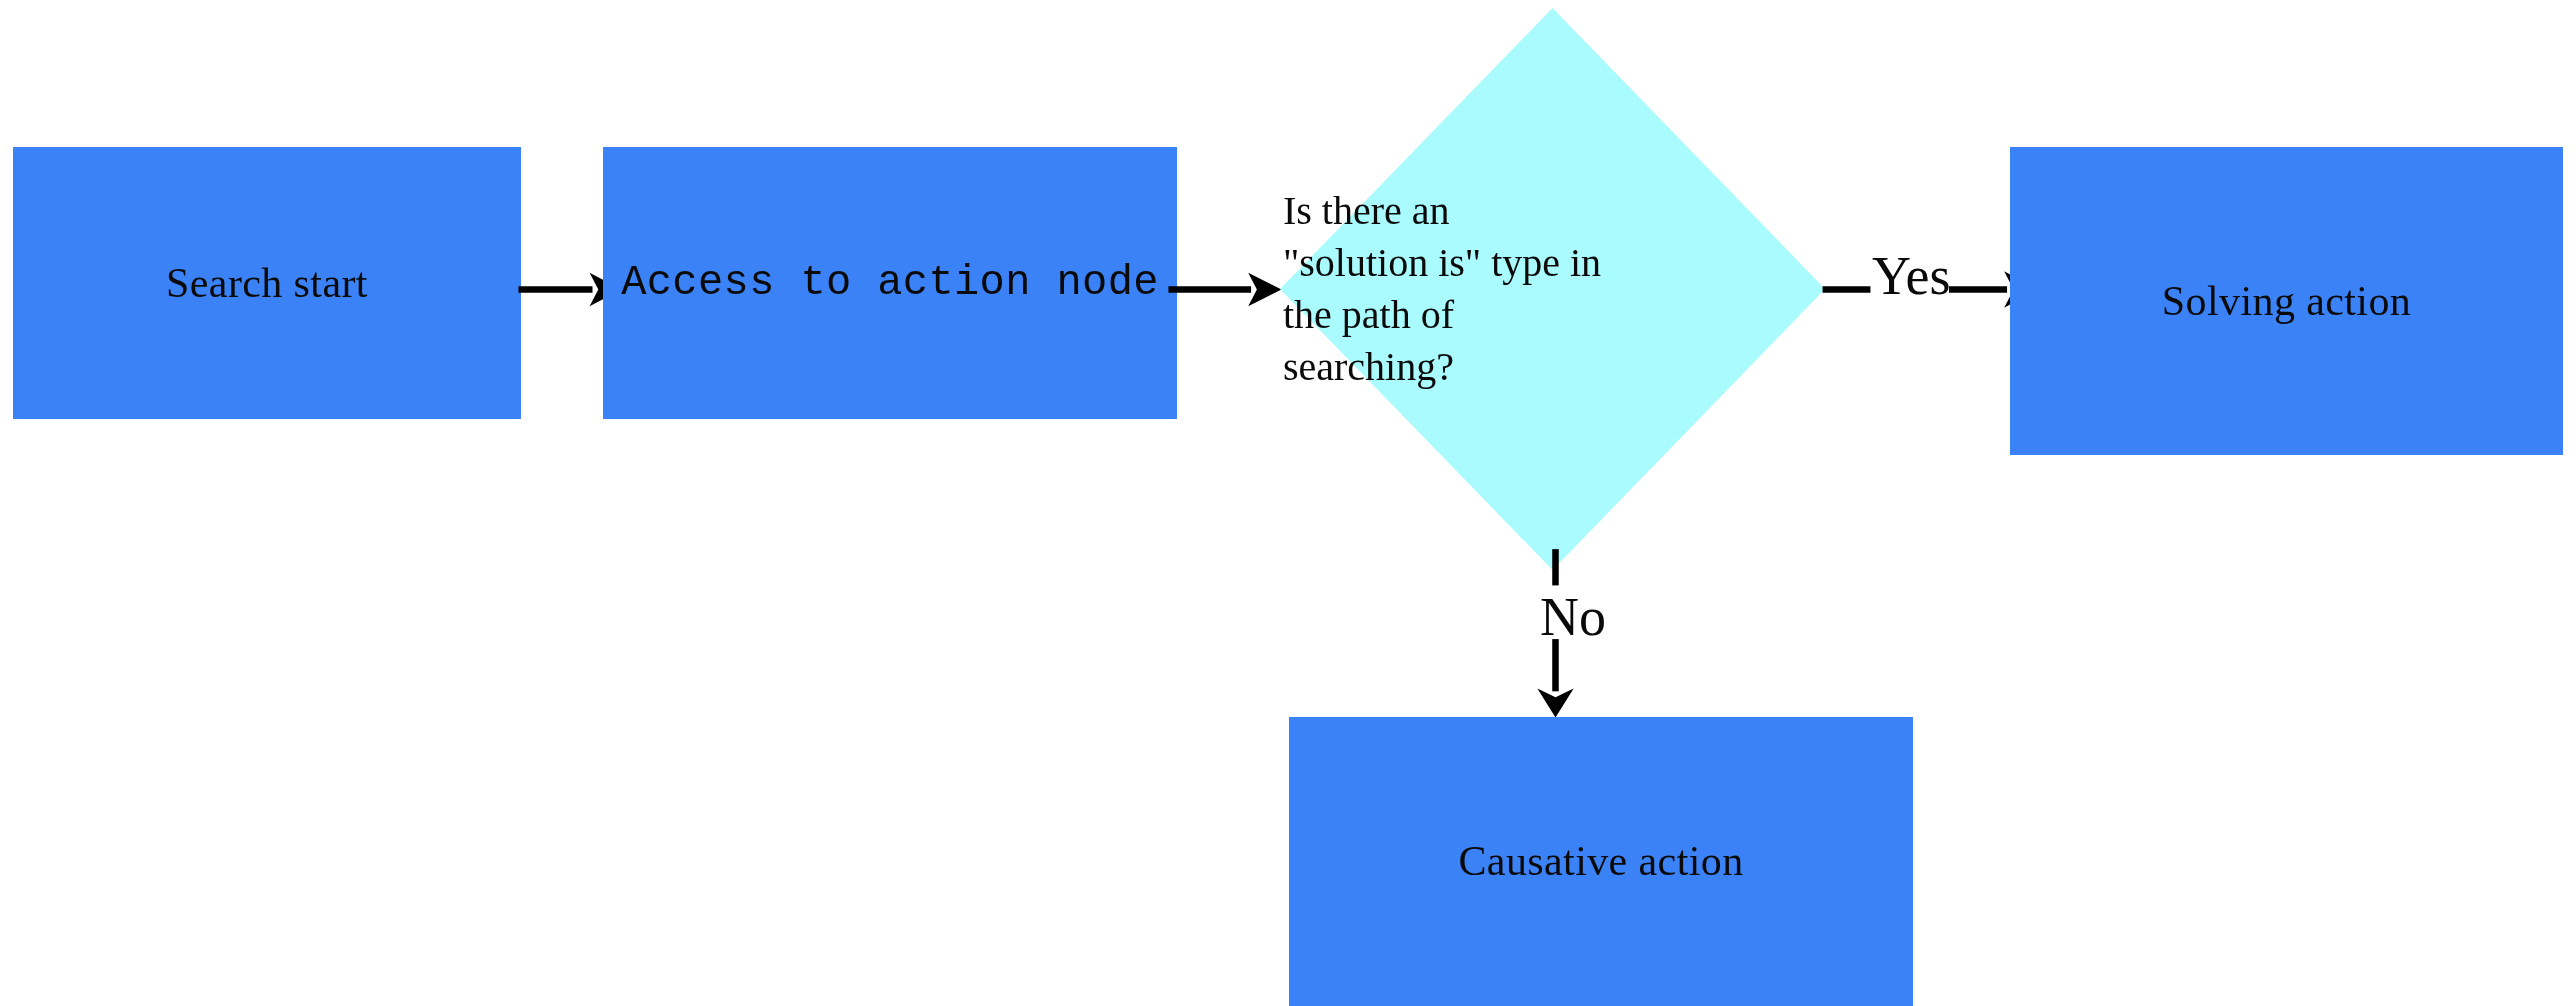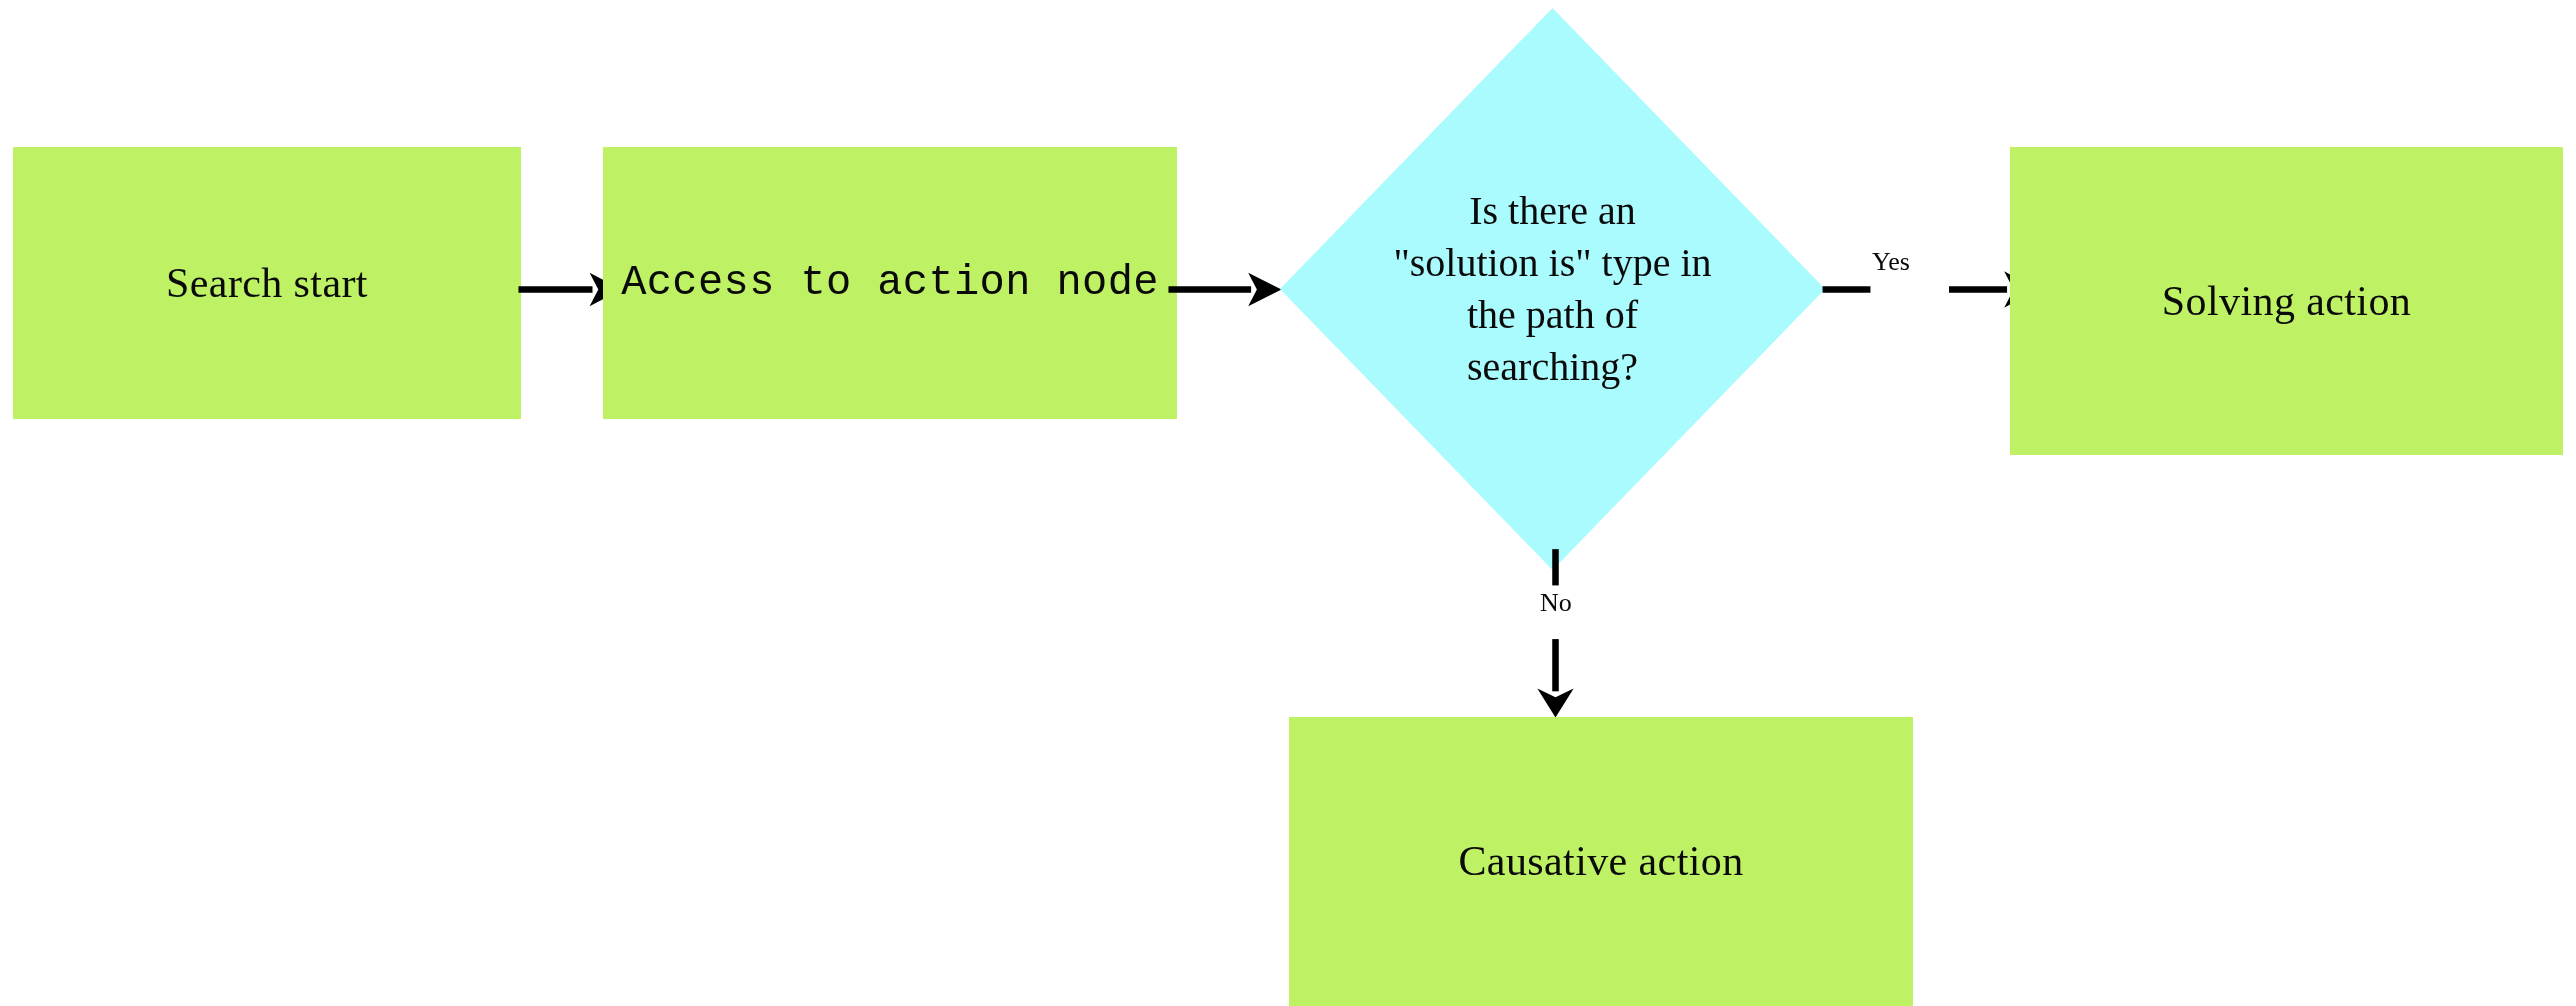--- a/index.html
+++ b/index.html
@@ -17,26 +17,26 @@
     height: 1006px;
     background: #ffffff;
     overflow: hidden;
   }
   .node {
     position: absolute;
     box-sizing: border-box;
     display: flex;
     align-items: center;
     justify-content: center;
-    text-align: center;
+    text-align: left;
     color: #0a0a0a;
     font-family: "Liberation Serif", "DejaVu Serif", serif;
   }
   .process {
-    background: #bef264;
+    background: #3b82f6;
   }
   .process .label {
     font-size: 42px;
     line-height: 1.15;
     letter-spacing: 0.4px;
   }
   
   .decision {
     background: transparent;
   }
@@ -57,21 +57,21 @@
     box-sizing: border-box;
   }
   
   .conn {
     position: absolute;
   }
   .edge-label {
     position: absolute;
     color: #0a0a0a;
     font-family: "Liberation Serif", "DejaVu Serif", serif;
-    font-size: 26px;
+    font-size: 54px;
     line-height: 1;
     white-space: nowrap;
   }
 </style>
 </head>
 <body>
 
 <div id="canvas">
 
   <div class="node process" style="left:13px; top:147px; width:508px; height:272px;">

